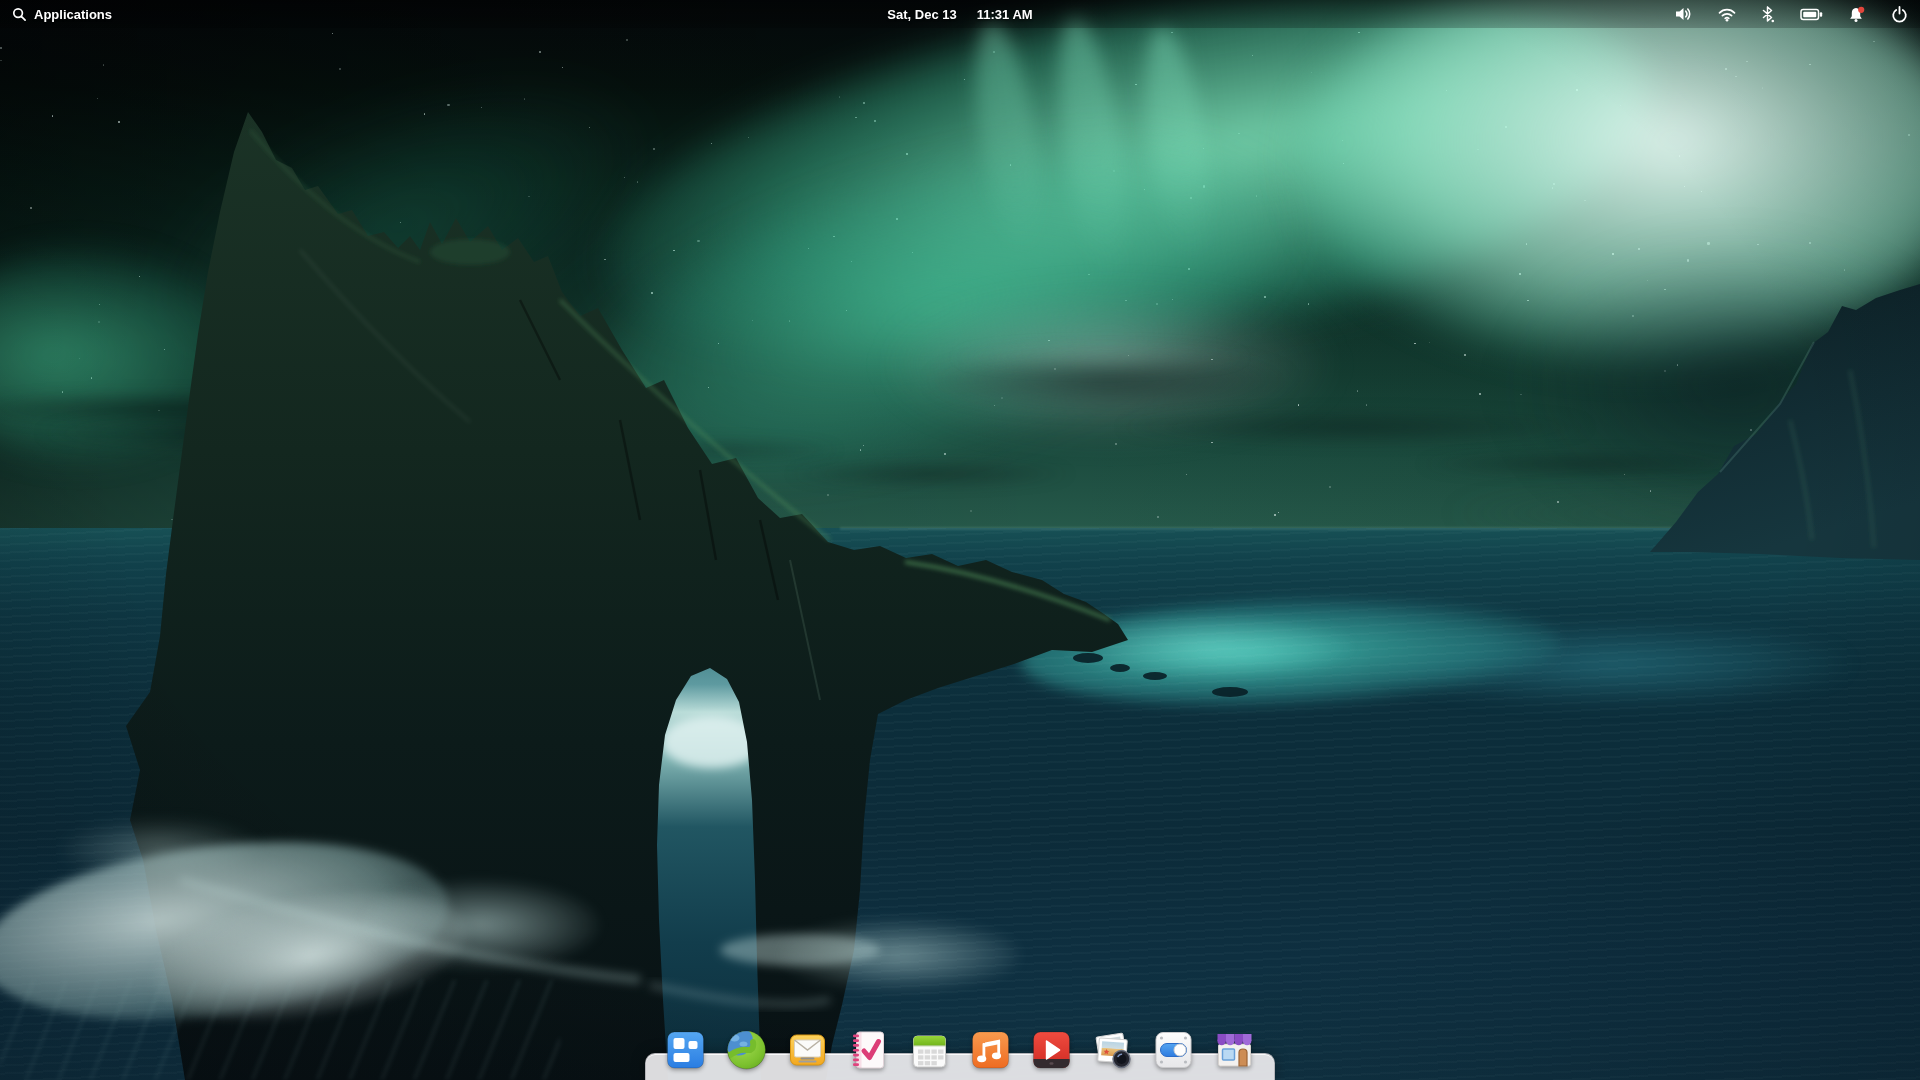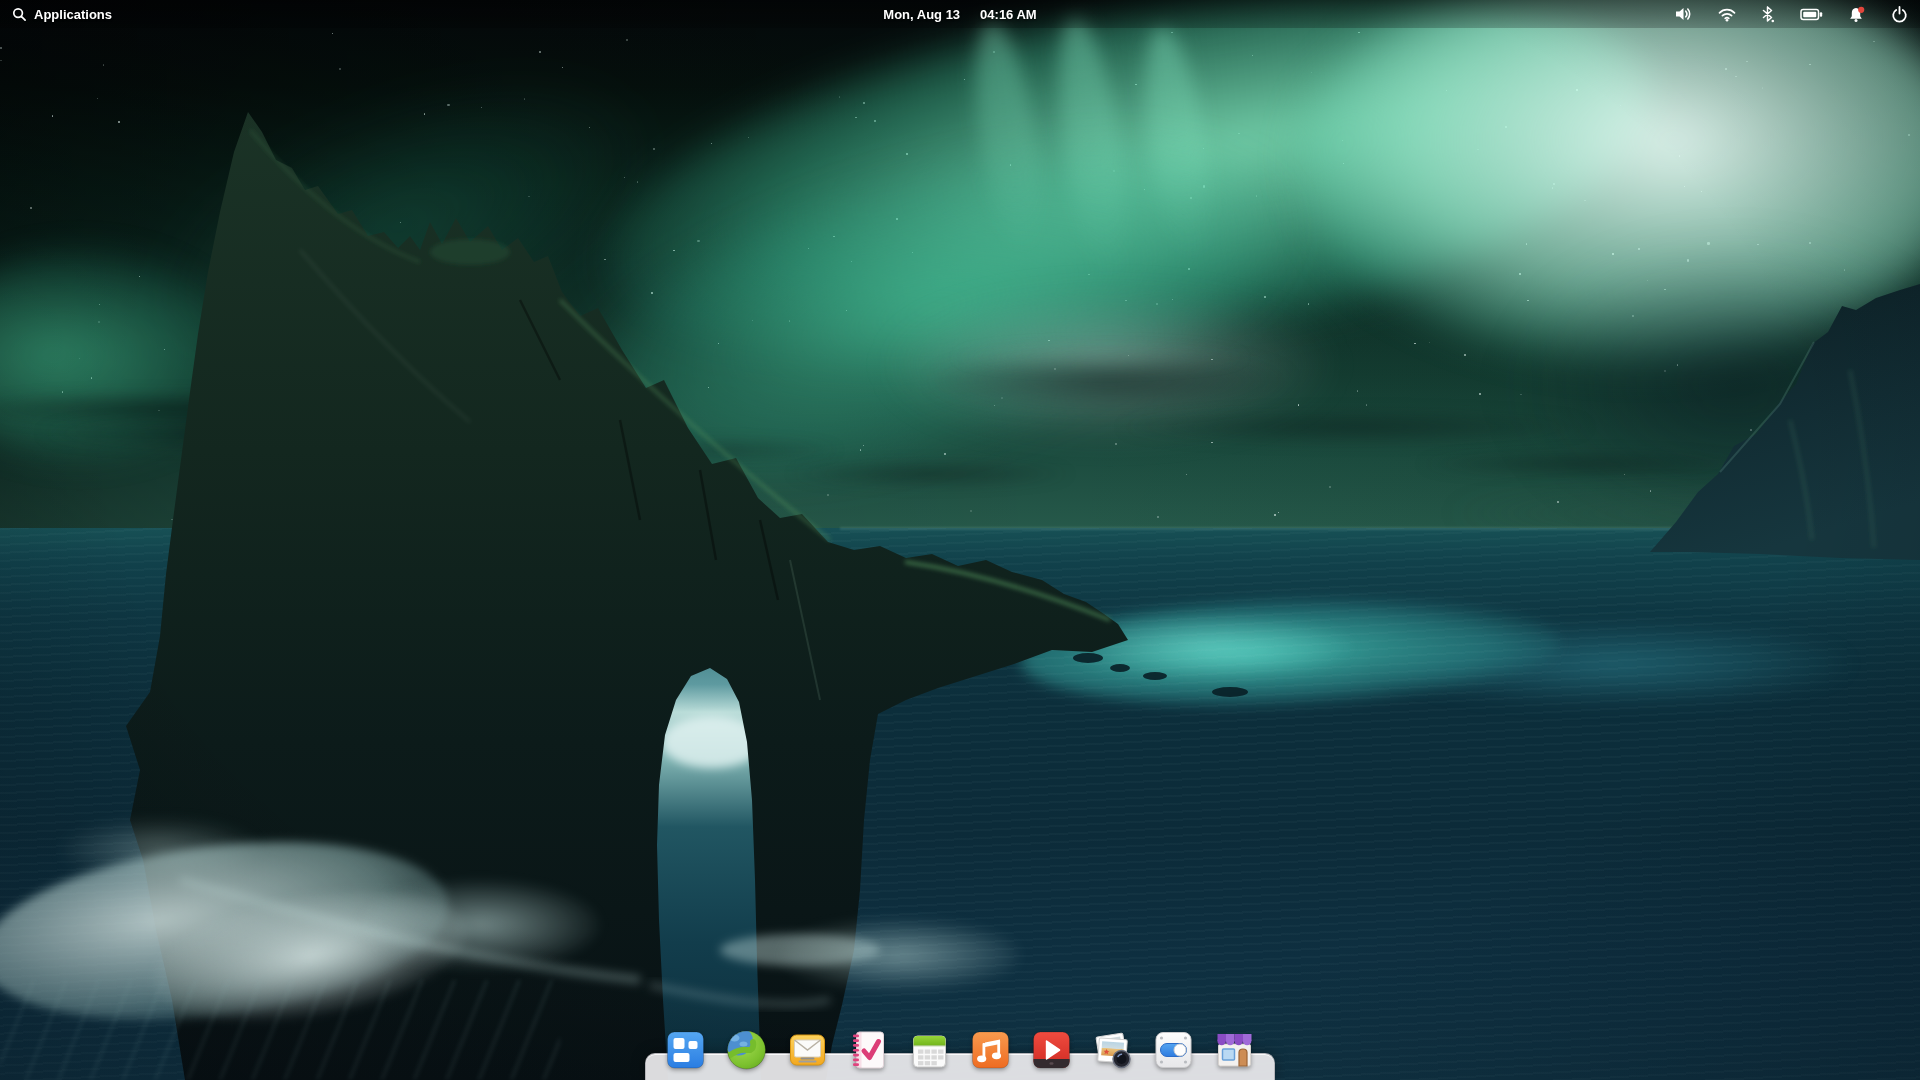--- a/index.html
+++ b/index.html
@@ -368,22 +368,22 @@
 
 <header class="panel">
   <div class="papps">
     <svg width="15" height="15" viewBox="0 0 16 16">
       <circle cx="6.5" cy="6.5" r="4.6" fill="none" stroke="#fff" stroke-width="1.8"></circle>
       <path d="M10.2,10.2 L14,14" stroke="#fff" stroke-width="1.8" stroke-linecap="round"></path>
     </svg>
     <span>Applications</span>
   </div>
   <div class="pclock">
-    <span>Mon, Aug 13</span>
-    <span>04:16 AM</span>
+    <span>Sat, Dec 13</span>
+    <span>11:31 AM</span>
   </div>
   <div class="pind">
     <span class="ind" aria-label="Volume">
       <svg width="19" height="16" viewBox="0 0 19 16">
         <path d="M2,5.5 L5.5,5.5 L9.5,2 L9.5,14 L5.5,10.5 L2,10.5 Z" fill="#fff"></path>
         <path d="M11.8,5.2 A4.4,4.4 0 0 1 11.8,10.8" fill="none" stroke="#fff" stroke-width="1.6" stroke-linecap="round"></path>
         <path d="M13.8,3 A7.6,7.6 0 0 1 13.8,13" fill="none" stroke="#fff" stroke-width="1.6" stroke-linecap="round"></path>
       </svg>
     </span>
     <span class="ind" aria-label="Wi-Fi">

